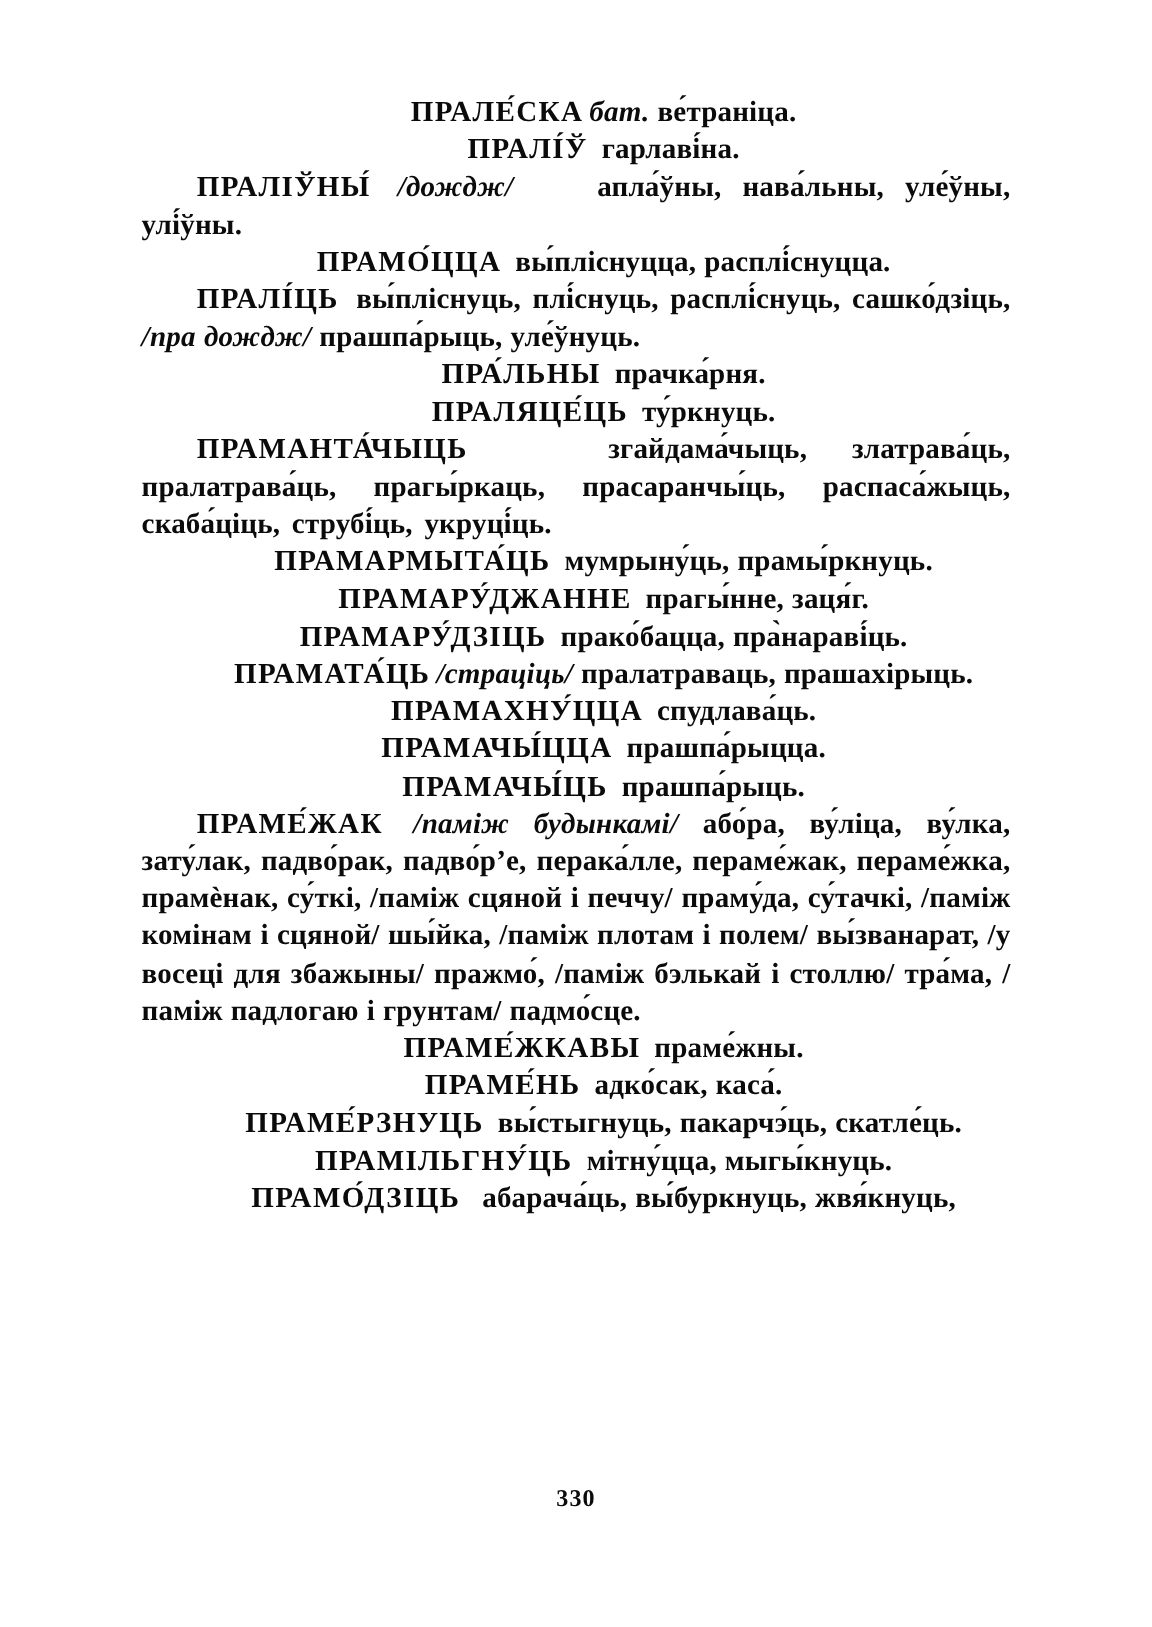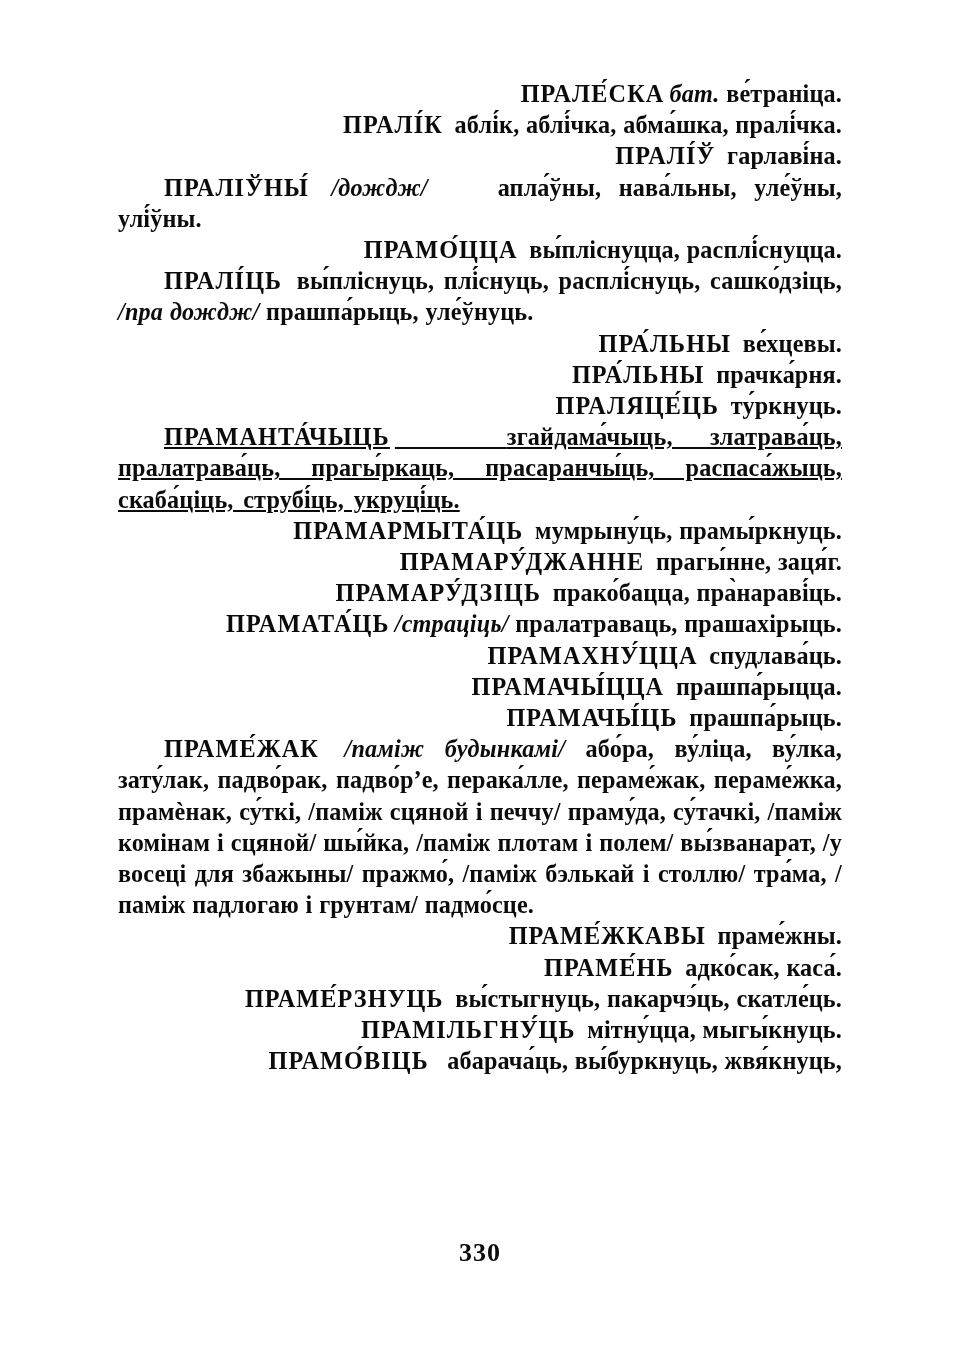--- a/index.html
+++ b/index.html
@@ -48,72 +48,65 @@
     font-weight: bold;
     letter-spacing: 0.15px;
   }
   .entry .ctx {
     font-style: italic;
     font-weight: bold;
     letter-spacing: 0.2px;
   }
   
   .entry.short {
-    text-align: right;
+    text-align: center;
   }
   .entry.wide2 {
     word-spacing: 3.5px;
-    text-decoration: underline;
   }
   #folio {
     position: absolute;
     left: 0;
     top: 1238px;
     width: 960px;
     text-align: center;
-    font-size: 26px;
+    font-size: 20px;
     font-weight: bold;
     letter-spacing: 1px;
   }
 </style>
 </head>
 <body>
 
 <div id="page">
 
   <div id="column">
 
     <p class="entry short">
       <span class="hw">ПРАЛЕ́СКА</span><span class="ctx">бат.</span> <span class="gloss">ве́траніца.</span>
     </p>
 
-    <p class="entry short">
-      <span class="hw">ПРАЛІ́К</span> <span class="gloss">аблі́к, аблі́чка, абма́шка, пралі́чка.</span>
-    </p>
 
     <p class="entry short">
       <span class="hw">ПРАЛІ́Ў</span> <span class="gloss">гарлаві́на.</span>
     </p>
 
     <p class="entry">
       <span class="hw">ПРАЛІЎНЫ́</span> <span class="ctx">/дождж/</span>&nbsp;&nbsp;&nbsp; <span class="gloss">апла́ўны, нава́льны, уле́ўны, улі́ўны.</span>
     </p>
 
     <p class="entry short">
       <span class="hw">ПРАМО́ЦЦА</span> <span class="gloss">вы́пліснуцца, расплі́снуцца.</span>
     </p>
 
     <p class="entry">
       <span class="hw">ПРАЛІ́ЦЬ</span> <span class="gloss">вы́пліснуць, плі́снуць, расплі́снуць, сашко́дзіць,</span> <span class="ctx">/пра дождж/</span> <span class="gloss">прашпа́рыць, уле́ўнуць.</span>
     </p>
 
 
-    <p class="entry short">
-      <span class="hw">ПРА́ЛЬНЫ</span> <span class="gloss">ве́хцевы.</span>
-    </p>
 
     <p class="entry short">
       <span class="hw">ПРА́ЛЬНЫ</span> <span class="gloss">прачка́рня.</span>
     </p>
 
     <p class="entry short">
       <span class="hw">ПРАЛЯЦЕ́ЦЬ</span> <span class="gloss">ту́ркнуць.</span>
     </p>
 
 
@@ -163,20 +156,20 @@
 
     <p class="entry short">
       <span class="hw">ПРАМЕ́РЗНУЦЬ</span> <span class="gloss">вы́стыгнуць, пакарчэ́ць, скатле́ць.</span>
     </p>
 
     <p class="entry short">
       <span class="hw">ПРАМІЛЬГНУ́ЦЬ</span> <span class="gloss">мітну́цца, мыгы́кнуць.</span>
     </p>
 
     <p class="entry short">
-      <span class="hw">ПРАМО́ВІЦЬ</span>&nbsp; <span class="gloss">абарача́ць, вы́буркнуць, жвя́кнуць,</span>
+      <span class="hw">ПРАМО́ДЗІЦЬ</span>&nbsp; <span class="gloss">абарача́ць, вы́буркнуць, жвя́кнуць,</span>
     </p>
 
   </div>
 
   <div id="folio">330</div>
 
 </div>
 
 </body></html>

